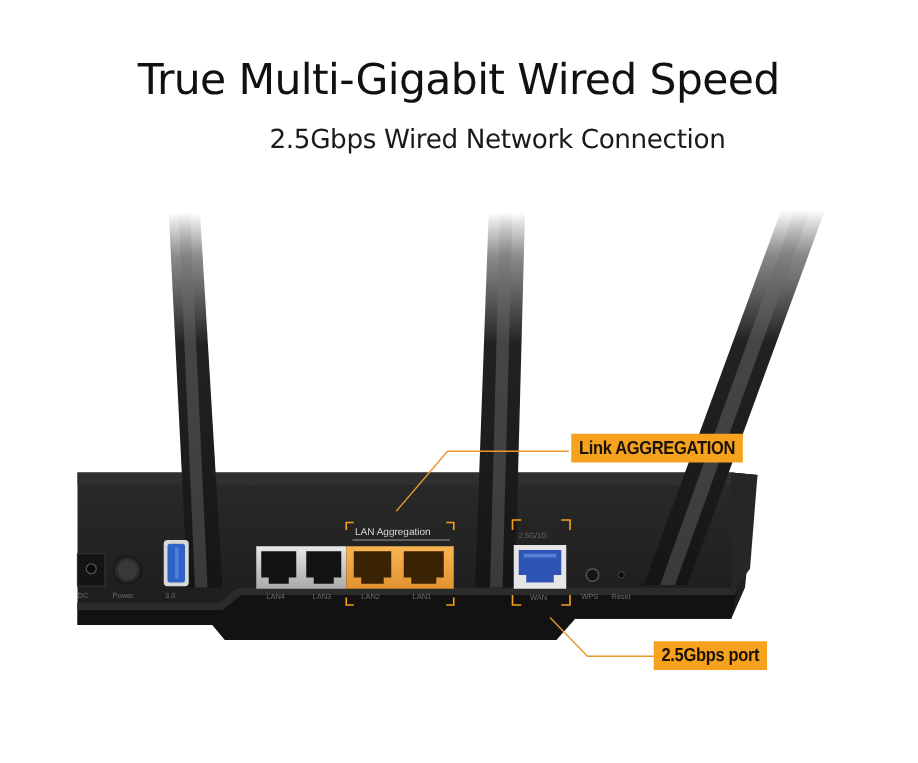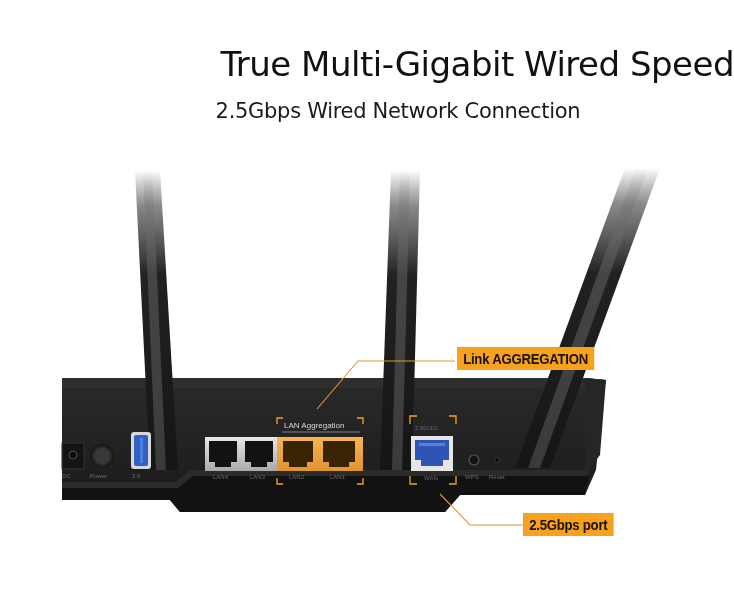--- a/index.html
+++ b/index.html
@@ -1,21 +1,21 @@
 <!DOCTYPE html>
 <html><head>
   <meta charset="utf-8">
   <style>
     html, body { margin: 0; padding: 0; }
     body {
       width: 734px; height: 610px; background: #ffffff; position: relative; overflow: hidden;
       font-family: "DejaVu Sans", sans-serif;
     }
     .title {
-      position: absolute; left: 0; width: 734px; top: 44px; text-align: right;
+      position: absolute; left: 0; width: 734px; top: 44px; text-align: center;
       font-family: "DejaVu Sans", sans-serif; font-size: 34px; color: #111; letter-spacing: -0.5px;
       font-weight: normal;
     }
     .subtitle {
       position: absolute; left: 0; width: 796px; top: 99px; text-align: center;
       font-family: "DejaVu Sans", sans-serif; font-size: 21px; color: #1a1a1a; letter-spacing: -0.3px;
     }
     svg.scene { position: absolute; left: 0; top: 0; }
     .port-label {
       font-family: "Liberation Sans", sans-serif; font-size: 6px; fill: #6b6b6b;

